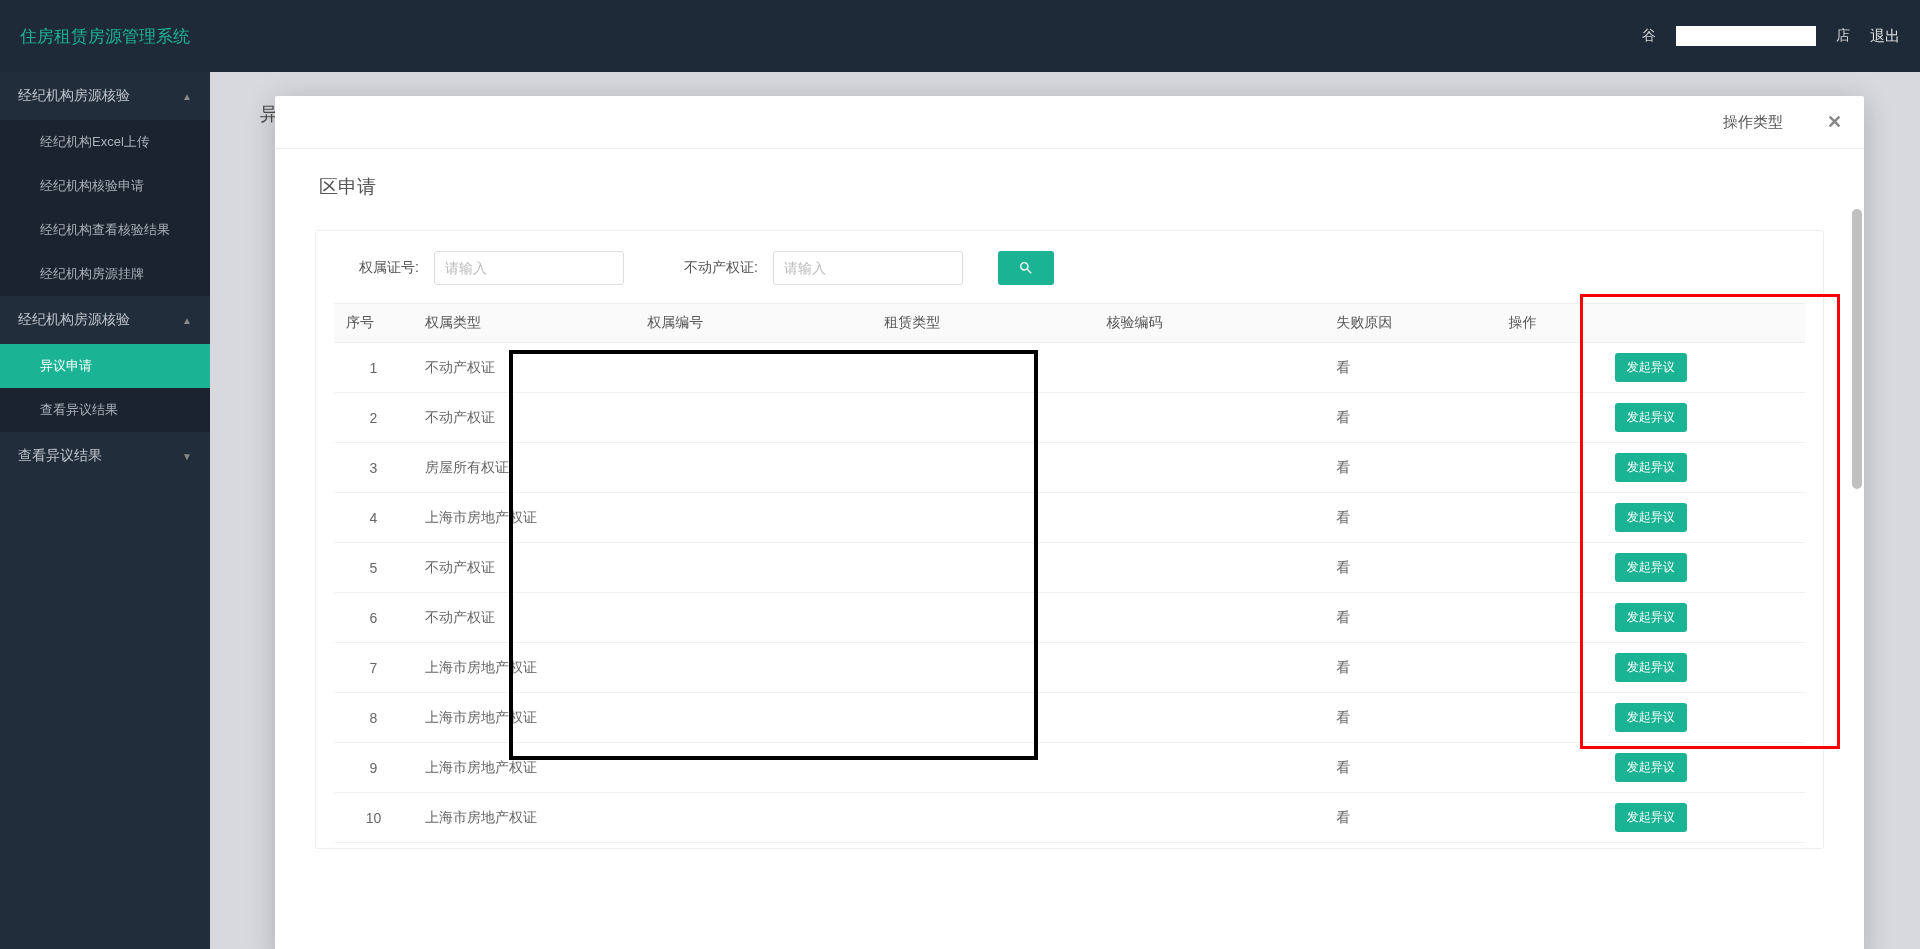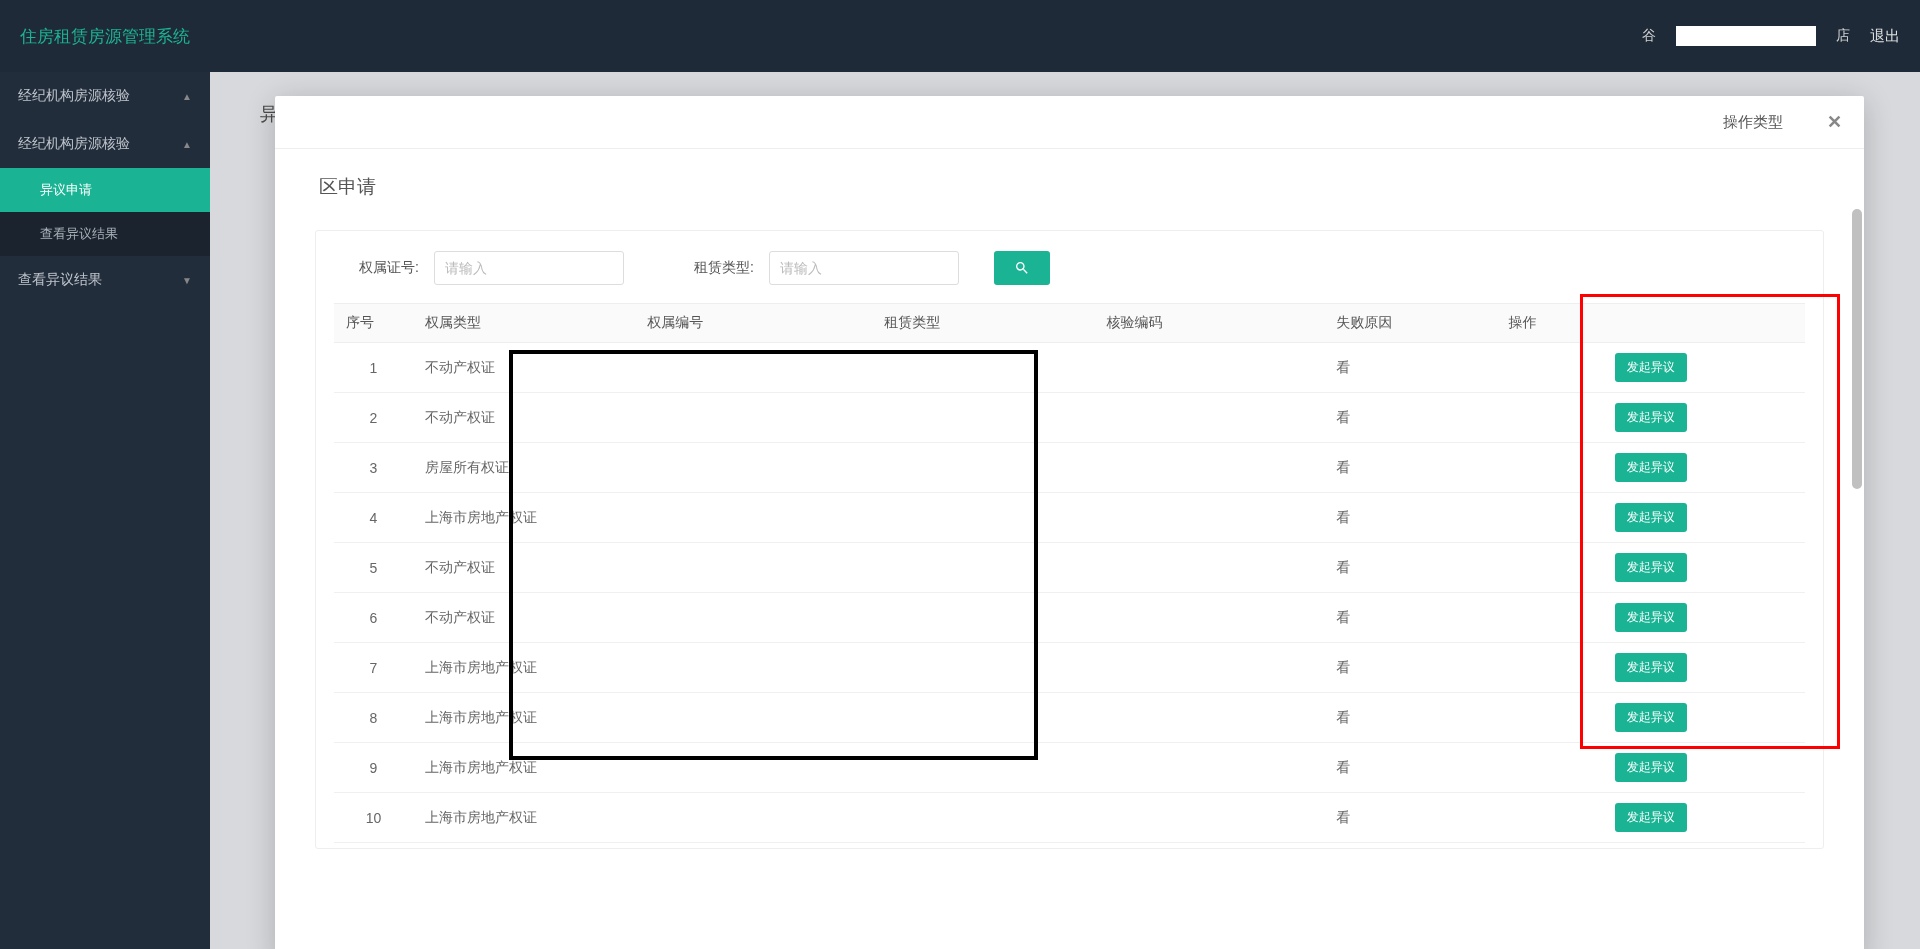--- a/index.html
+++ b/index.html
@@ -265,20 +265,26 @@
   </div>
 </div>
 
 <div class="layout">
 
   <div class="sidebar">
     <div class="menu-group-title">
       <span>经纪机构房源核验</span>
       <span class="chevron">▲</span>
     </div>
+    <div class="menu-sub">
+      <div class="menu-item">经纪机构Excel上传</div>
+      <div class="menu-item">经纪机构核验申请</div>
+      <div class="menu-item">经纪机构查看核验结果</div>
+      <div class="menu-item">经纪机构房源挂牌</div>
+    </div>
 
     <div class="menu-group-title">
       <span>经纪机构房源核验</span>
       <span class="chevron">▲</span>
     </div>
     <div class="menu-sub">
       <div class="menu-item active">异议申请</div>
       <div class="menu-item">查看异议结果</div>
     </div>
 
@@ -299,21 +305,21 @@
         <span class="close">✕</span>
       </div>
       <div class="modal-body">
         <div class="section-title">区申请</div>
 
         <div class="card">
           <div class="filter-row">
             <span class="filter-label">权属证号:</span>
             <input class="filter-input" placeholder="请输入" style="">
             <span class="gap-mid"></span>
-            <span class="filter-label">租赁类型:</span>
+            <span class="filter-label">不动产权证:</span>
             <input class="filter-input" placeholder="请输入" style="">
             <button class="search-btn">
               <svg viewBox="0 0 24 24">
                   <path d="M15.5 14h-.79l-.28-.27A6.471 6.471 0 0016 9.5 6.5 6.5 0 109.5 16c1.61 0 3.09-.59 4.23-1.57l.27.28v.79l5 4.99L20.49 19l-4.99-5zm-6 0C7.01 14 5 11.99 5 9.5S7.01 5 9.5 5 14 7.01 14 9.5 11.99 14 9.5 14z"></path>
                 </svg>
             </button>
           </div>
 
           <table class="data-table">
             <thead>

